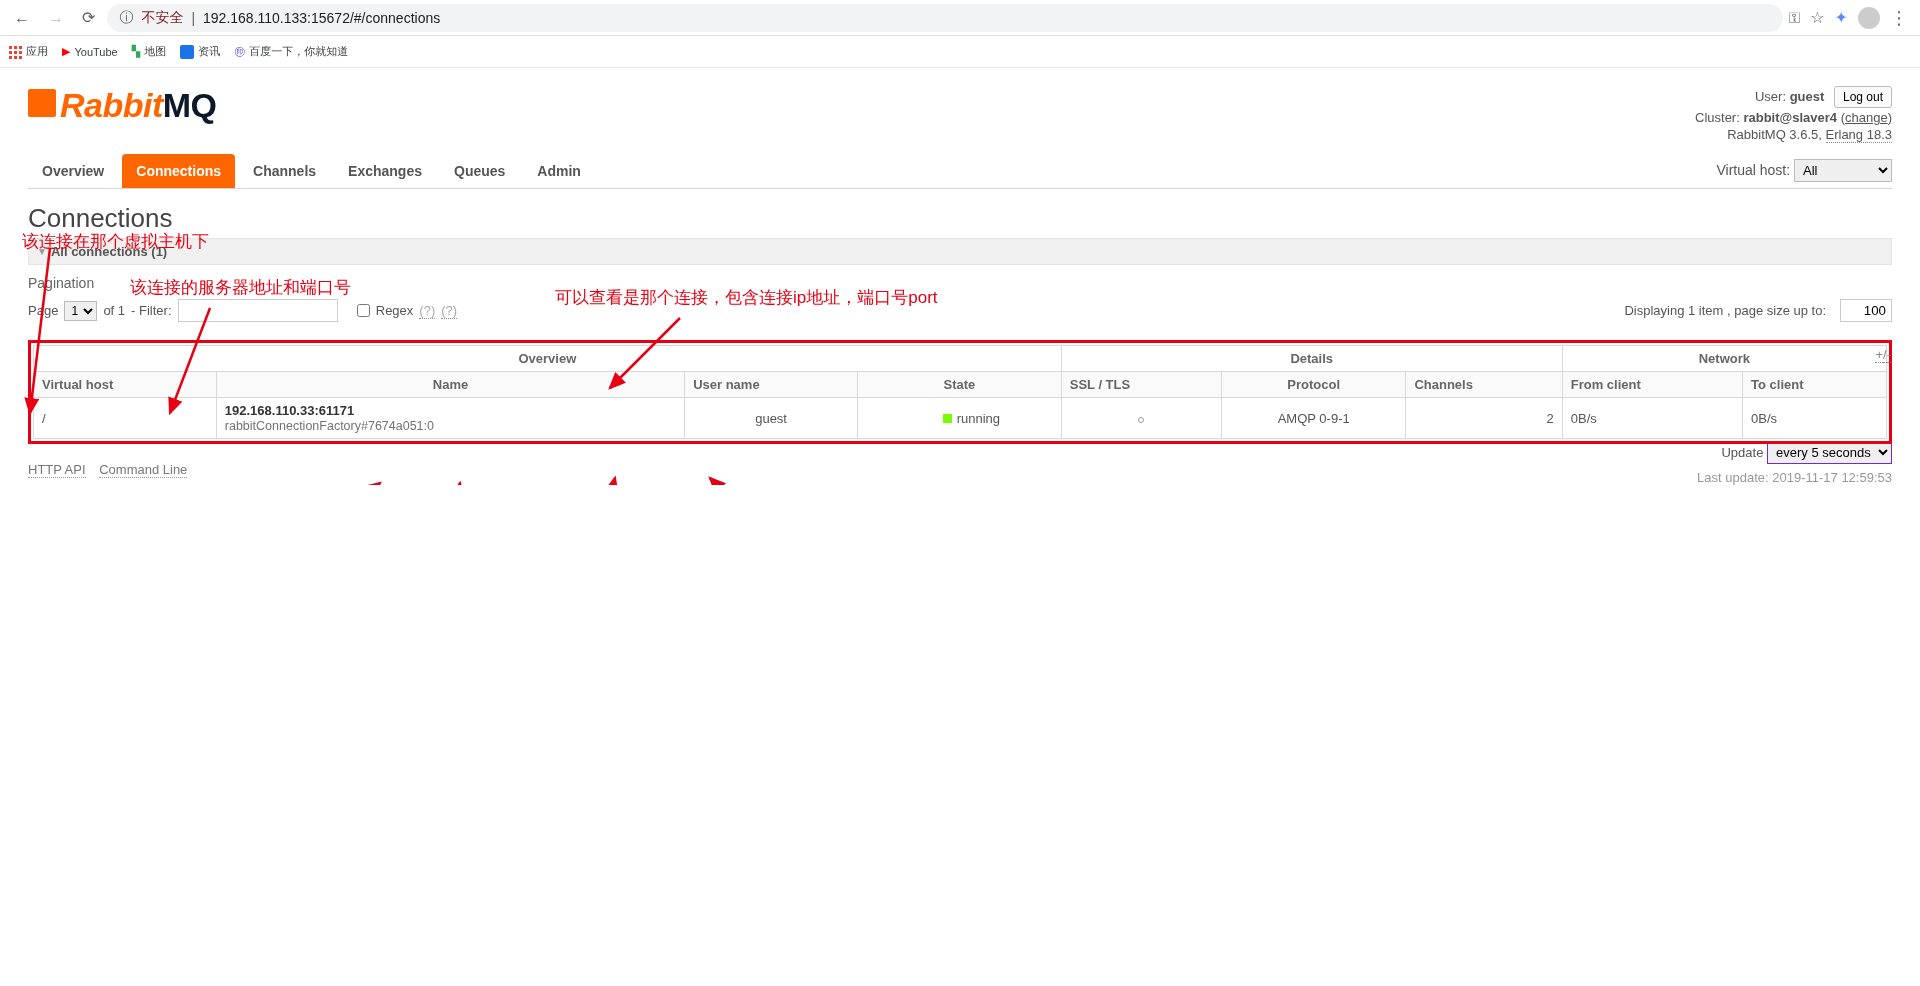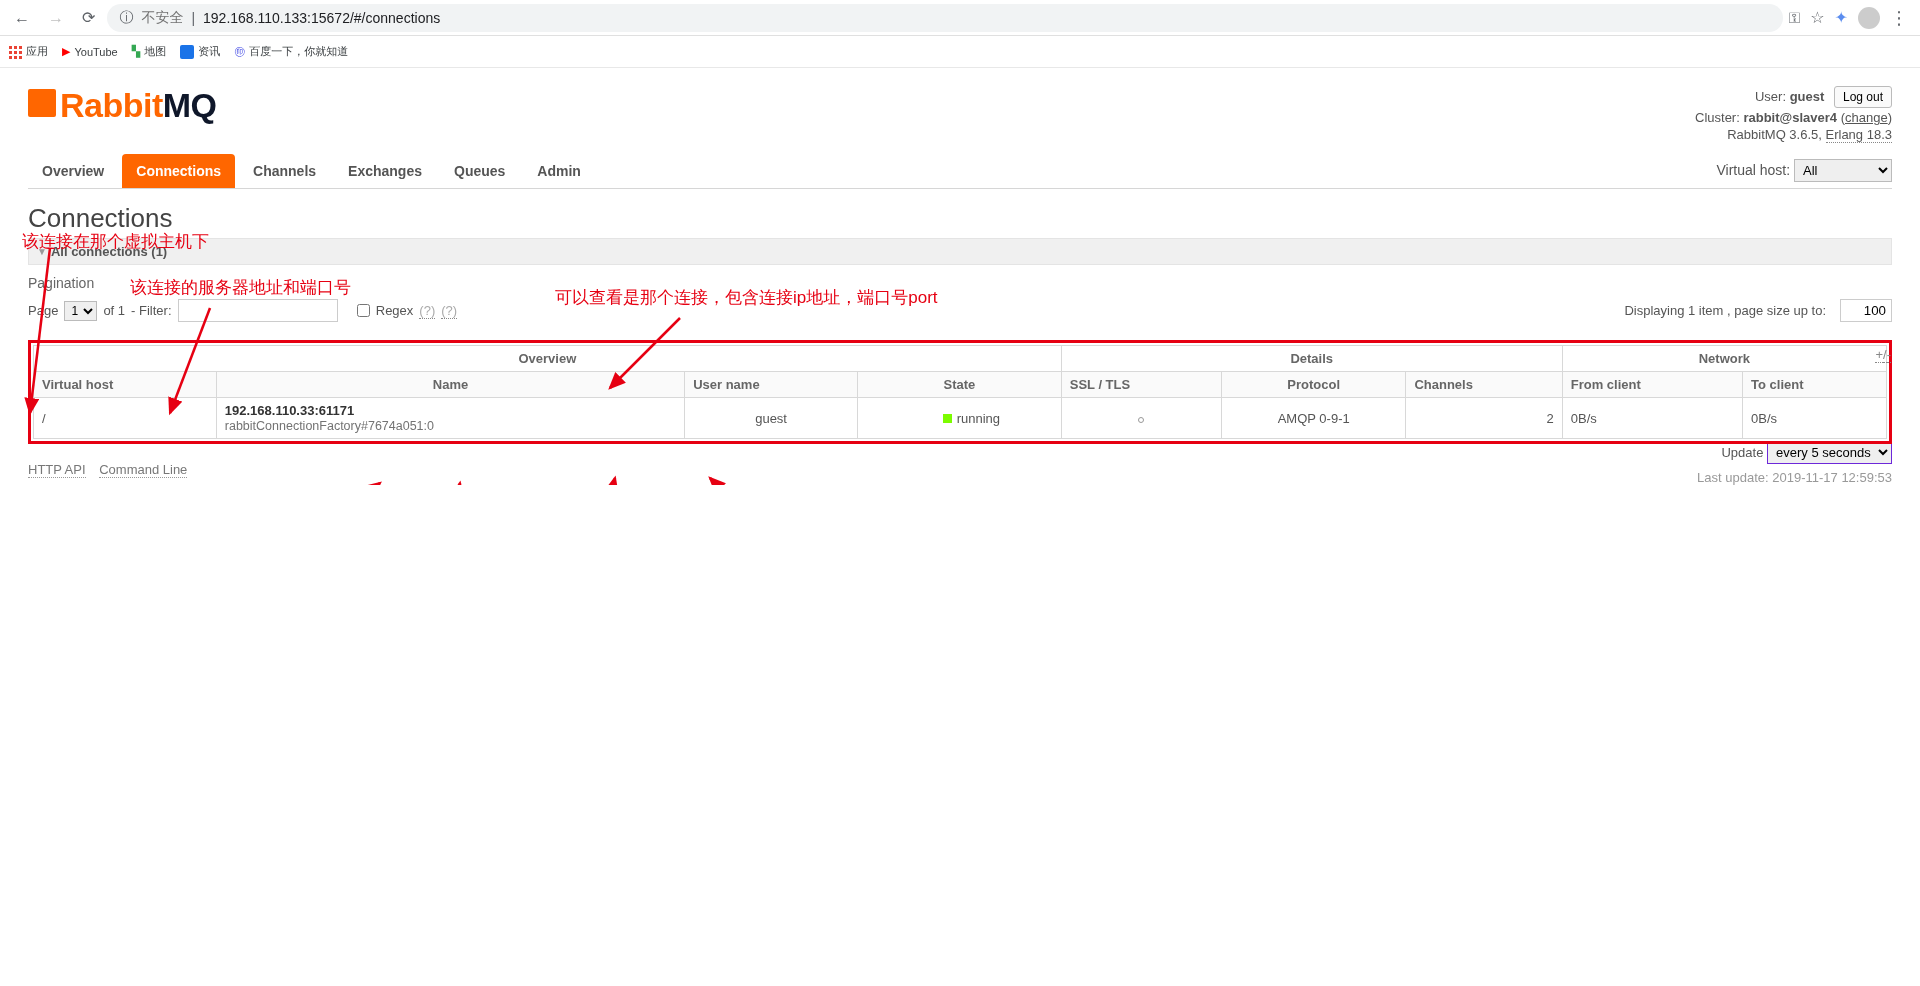--- a/index.html
+++ b/index.html
@@ -3,21 +3,21 @@
 <meta charset="utf-8">
 <style>
   * { box-sizing: border-box; margin: 0; padding: 0; }
   body { font-family: Arial, "Microsoft YaHei", sans-serif; font-size: 13px; color: #444; background: #fff; }
   
   
   .browser-bar { display:flex; align-items:center; height:36px; padding:0 8px; border-bottom:1px solid #e0e0e0; gap:6px; }
   .nav-arrow, .reload { color:#5f6368; font-size:16px; padding:4px 6px; cursor:pointer; }
   .url-bar { flex:1; display:flex; align-items:center; height:28px; border-radius:14px; background:#f1f3f4; padding:0 12px; font-size:14px; color:#5f6368; gap:8px; }
   .url-bar .info-icon { font-size:14px; }
-  .url-bar .insecure { color:#737373; }
+  .url-bar .insecure { color:#7f1d1d; }
   .right-icons { display:flex; gap:10px; align-items:center; color:#5f6368; font-size:16px; padding-right:4px; }
   .right-icons .star { color:#5f6368; }
   .right-icons .avatar { width:22px; height:22px; border-radius:50%; background:#ccc; }
   .right-icons .dots { font-size:18px; }
   .key-icon { color:#5f6368; font-size:15px; }
 
   .bookmarks-bar { display:flex; align-items:center; height:32px; padding:0 8px; gap:14px; font-size:11px; color:#3c4043; border-bottom:1px solid #e8e8e8; }
   .bk { display:flex; align-items:center; gap:4px; cursor:pointer; }
   .bk .apps-icon { width:14px; height:14px; display:inline-block; background:
     radial-gradient(circle, #ea4335 1.5px, transparent 2px) 0 0/5px 5px,
@@ -28,21 +28,21 @@
   .map-icon { color:#34a853; }
   .zixun-icon { width:14px;height:14px;background:#1a73e8;display:inline-block;border-radius:2px; }
   .baidu-icon { color:#2932e1; }
 
   
   .page { padding: 18px 28px 0 28px; }
   
   
   .header-row { display:flex; justify-content:space-between; align-items:flex-start; }
   .logo { font-size:34px; font-weight:600; letter-spacing:-0.5px; }
-  .logo .rabbit { color:#ff6600; }
+  .logo .rabbit { color:#ff6600;font-style:italic; }
   .logo .mq { color:#0f172a; }
   .logo .bunny { display:inline-block; width:28px; height:28px; background:#ff6600; margin-right:4px; vertical-align:baseline; position:relative; border-radius:2px; }
   .header-right { text-align:right; font-size:13px; color:#555; }
   .header-right .row { margin-bottom:2px; }
   .header-right a {text-decoration:underline; color:#555;}
   .header-right button { margin-left:6px; font-size:12px; padding:3px 8px; border:1px solid #bbb; background:#fafafa; border-radius:3px; cursor:pointer; }
   .header-right .dotted { border-bottom:1px dotted #888; }
   
   
   .tabs { display:flex; align-items:flex-end; border-bottom:1px solid #d6d6d6; margin-top:10px; position:relative; }

